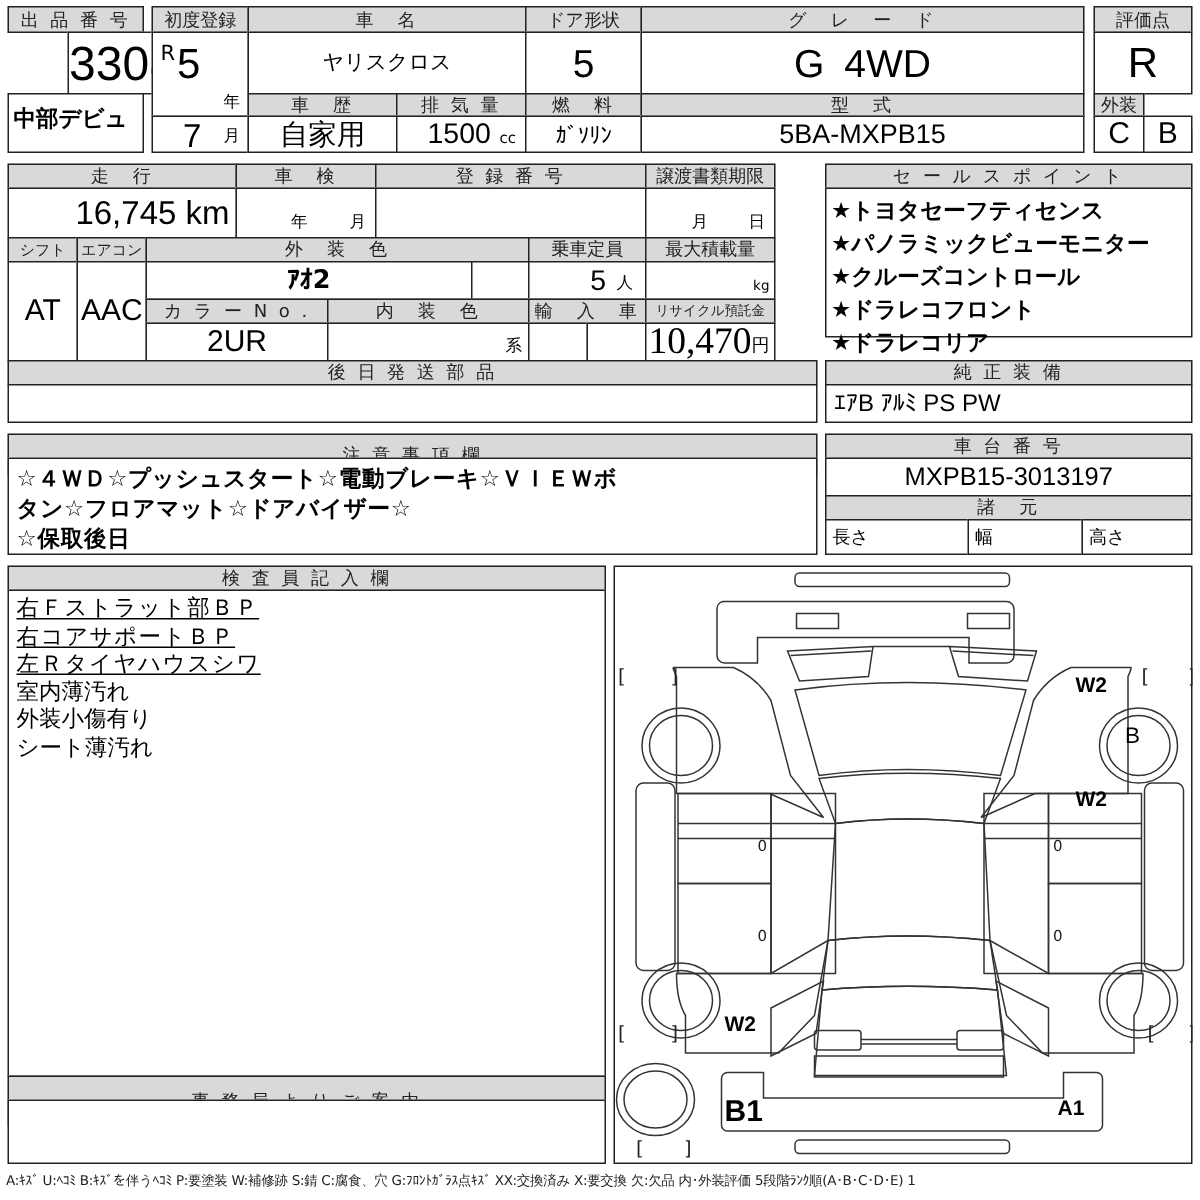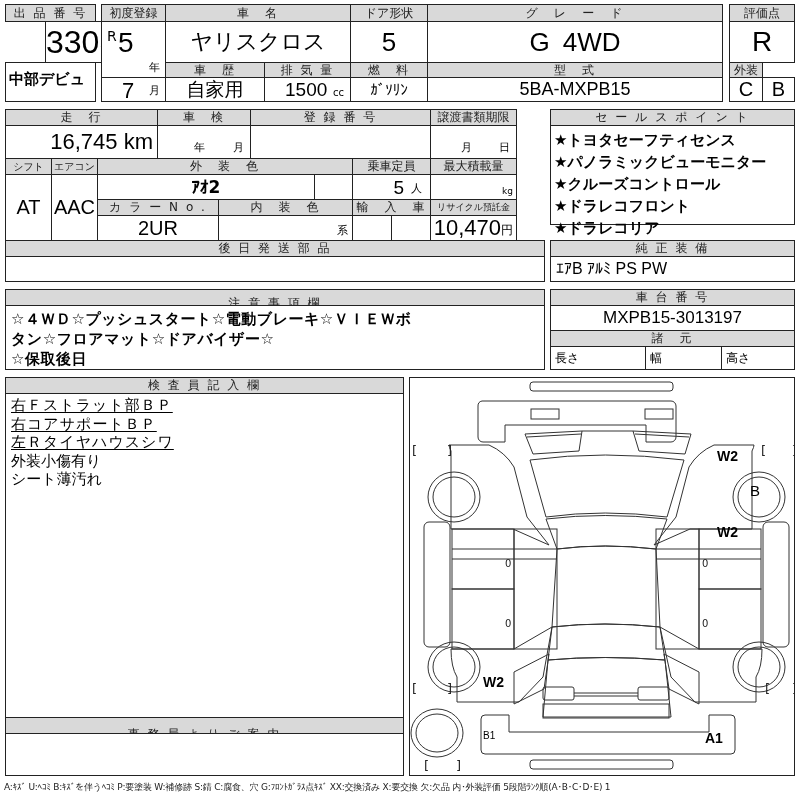--- a/index.html
+++ b/index.html
@@ -37,21 +37,21 @@
   <span class="abs" style="right:5px;bottom:2px;font-size:11px;">年</span>
 </div>
 <div class="cell val" style="left:101px;top:77px;width:65px;height:25px;">
   <span class="abs big" style="left:20px;top:0px;font-size:22px;">7</span>
   <span class="abs" style="right:5px;bottom:3px;font-size:11px;">月</span>
 </div>
 
 <div class="cell hdr" style="left:165px;top:4px;width:186px;height:18px;">
     <span>車　名</span>
   </div>
-<div class="cell val" style="left:165px;top:21px;width:186px;height:42px;font-size:22px;">
+<div class="cell val" style="left:165px;top:21px;width:186px;height:42px;font-size:14px;">
     <span>ヤリスクロス</span>
   </div>
 
 <div class="cell hdr" style="left:350px;top:4px;width:78px;height:18px;letter-spacing:0;">
     <span>ドア形状</span>
   </div>
 <div class="cell val big" style="left:350px;top:21px;width:78px;height:42px;font-size:26px;">
     <span>5</span>
   </div>
 
@@ -184,21 +184,21 @@
 </div>
 <div class="cell hdr" style="left:352px;top:199px;width:79px;height:17px;">
     <span>輸　入　車</span>
   </div>
 <div class="cell val" style="left:352px;top:215px;width:40px;height:26px;"></div>
 <div class="cell val" style="left:391px;top:215px;width:40px;height:26px;"></div>
 <div class="cell hdr" style="left:430px;top:199px;width:87px;height:17px;font-size:9px;letter-spacing:0;">
     <span>リサイクル預託金</span>
   </div>
 <div class="cell val" style="left:430px;top:215px;width:87px;height:26px;justify-content:flex-end;padding-right:3px;">
-  <span class="big" style="font-size:22px;">10,470</span>
+  <span class="big" style="font-size:25px;font-family:Liberation Serif, serif;">10,470</span>
   <span style="font-size:12px;margin-top:4px;">円</span>
 </div>
 
 <div class="cell hdr" style="left:5px;top:240px;width:540px;height:17px;">
     <span>後 日 発 送 部 品</span>
   </div>
 <div class="cell val" style="left:5px;top:256px;width:540px;height:26px;"></div>
 
 <div class="cell hdr" style="left:550px;top:109px;width:245px;height:17px;">
     <span>セ ー ル ス ポ イ ン ト</span>
@@ -245,20 +245,21 @@
     <span>高さ</span>
   </div>
 
 <div class="cell hdr" style="left:5px;top:377px;width:399px;height:17px;">
     <span>検 査 員 記 入 欄</span>
   </div>
 <div class="box" style="left:5px;top:393px;width:399px;height:325px;padding:2px 0 0 5px;">
   <div class="ul" style="font-size:15px;line-height:18.5px;letter-spacing:1px;">右Ｆストラット部ＢＰ</div>
   <div class="ul" style="font-size:15px;line-height:18.5px;letter-spacing:1px;">右コアサポートＢＰ</div>
   <div class="ul" style="font-size:15px;line-height:18.5px;letter-spacing:1px;">左Ｒタイヤハウスシワ</div>
+  <div style="font-size:15px;line-height:18.5px;">室内薄汚れ</div>
   <div style="font-size:15px;line-height:18.5px;">外装小傷有り</div>
   <div style="font-size:15px;line-height:18.5px;">シート薄汚れ</div>
 </div>
 
 <div class="cell hdr" style="left:5px;top:717px;width:399px;height:34px;">
     <span>事 務 局 よ り ご 案 内</span>
   </div>
 <div class="box" style="left:5px;top:733px;width:399px;height:43px;"></div>
 
 <div class="box" style="left:409px;top:377px;width:386px;height:399px;">
@@ -347,17 +348,17 @@
       <text x="96" y="190">0</text>
         <text x="96" y="250">0</text>
       <text x="293" y="190">0</text>
         <text x="293" y="250">0</text>
     </g>
   </svg>
   <span class="abs big" style="left:307px;top:70px;font-size:14px;font-weight:bold;">W2</span>
   <span class="abs big" style="left:340px;top:104px;font-size:15px;">B</span>
   <span class="abs big" style="left:307px;top:146px;font-size:14px;font-weight:bold;">W2</span>
   <span class="abs big" style="left:73px;top:296px;font-size:14px;font-weight:bold;">W2</span>
-  <span class="abs big" style="left:73px;top:352px;font-size:10px;font-weight:normal;">B1</span>
+  <span class="abs big" style="left:73px;top:352px;font-size:20px;font-weight:bold;">B1</span>
   <span class="abs big" style="left:295px;top:352px;font-size:14px;font-weight:bold;">A1</span>
 </div>
 
 <div class="legend">A:ｷｽﾞ U:ﾍｺﾐ B:ｷｽﾞを伴うﾍｺﾐ P:要塗装 W:補修跡 S:錆 C:腐食、穴 G:ﾌﾛﾝﾄｶﾞﾗｽ点ｷｽﾞ XX:交換済み X:要交換 欠:欠品 内･外装評価 5段階ﾗﾝｸ順(A･B･C･D･E) 1</div>
 
 </body></html>

